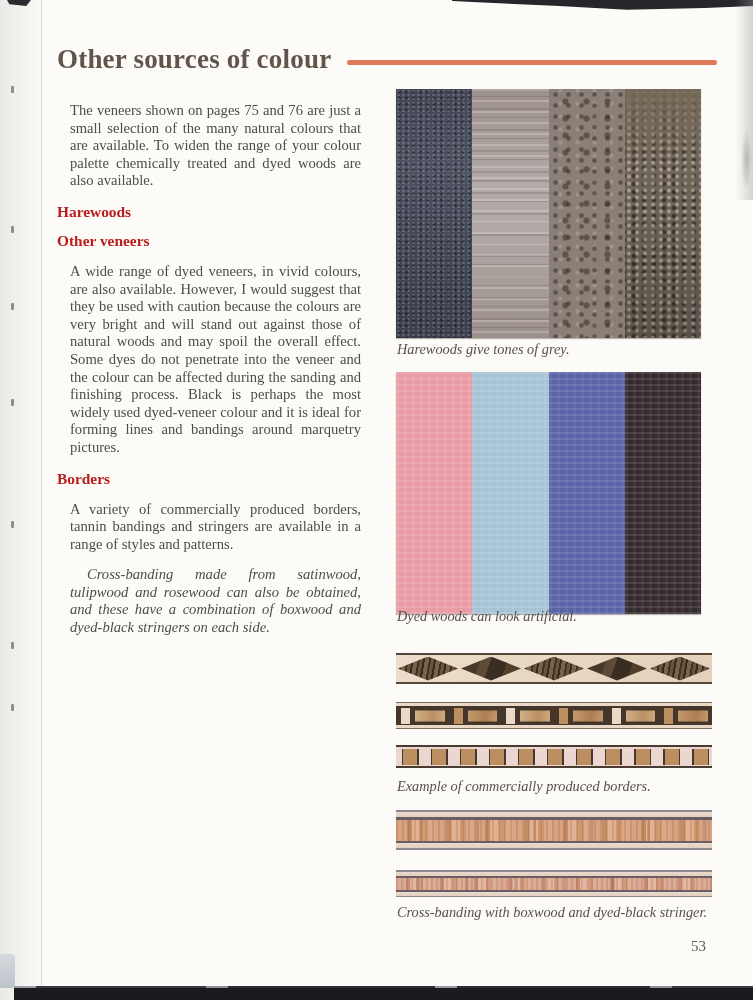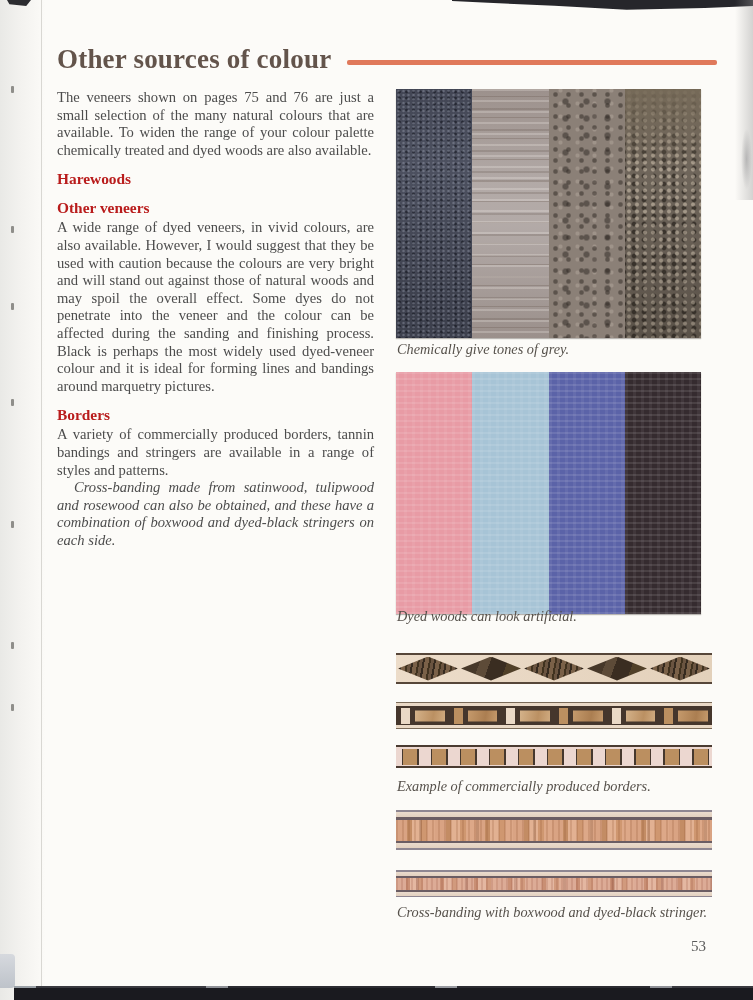--- a/index.html
+++ b/index.html
@@ -26,21 +26,21 @@
     background:linear-gradient(90deg,#9aa0a6 0 3%,#3a3a40 3% 26%,#8e9096 26% 29%,#2c2c32 29% 57%,#97999f 57% 60%,#2c2c32 60% 86%,#8e9096 86% 89%,#3a3a40 89%);}
 
   
   .title{position:absolute;left:57px;top:44px;margin:0;font-size:27px;line-height:30px;
     font-weight:700;color:#63544b;letter-spacing:.2px;}
   .rule{position:absolute;left:347px;top:60px;width:370px;height:5px;border-radius:2px;}
 
   
   .col-text{position:absolute;left:57px;top:89px;width:317px;font-size:14.6px;line-height:17.6px;
     text-align:justify;}
-  .col-text p{margin:0;}
+  .col-text p{margin:13px;}
   .col-text h3{margin:11px 0 2px 0;font-size:15.4px;line-height:18px;color:#b91c1c;}
   .col-text p.indent{text-indent:17px;font-style:italic;}
 
   
   .photo{position:absolute;left:396px;width:305px;display:flex;
     box-shadow:0 1px 1px rgba(60,55,50,.35);}
   .photo>div{flex:1;}
   .caption{position:absolute;left:397px;width:316px;font-style:italic;font-size:14.3px;
     color:#56514b;line-height:17px;}
   .pagenum{position:absolute;left:640px;top:938px;width:66px;text-align:right;
@@ -152,21 +152,21 @@
     <p>A variety of commercially produced borders, tannin bandings and stringers are available in a range of styles and patterns.</p>
     <p class="indent">Cross-banding made from satinwood, tulipwood and rosewood can also be obtained, and these have a combination of boxwood and dyed-black stringers on each side.</p>
   </div>
 
   <div class="photo" style="top:89px;height:249px;">
     <div class="hw1" style="background-color: rgb(77, 81, 96);"></div>
     <div class="hw2" style="background-color: rgb(168, 158, 155);"></div>
     <div class="hw3" style="background-color: rgb(139, 128, 119);"></div>
     <div class="hw4" style="background-color: rgb(110, 101, 91);"></div>
   </div>
-  <div class="caption" style="top:341px">Chemically give tones of grey.</div>
+  <div class="caption" style="top:341px">Harewoods give tones of grey.</div>
 
   <div class="photo" style="top:372px;height:242px;">
     <div class="dyt" style="background-color: rgb(232, 155, 165);"></div>
     <div class="dyt" style="background-color: rgb(167, 196, 214);"></div>
     <div class="dyt" style="background-color: rgb(91, 99, 168);"></div>
     <div class="dyt" style="background-color: rgb(53, 43, 47);"></div>
   </div>
   <div class="caption" style="top:608px">Dyed woods can look artificial.</div>
 
   <div class="strip strip-diamond" style="top:653px">

